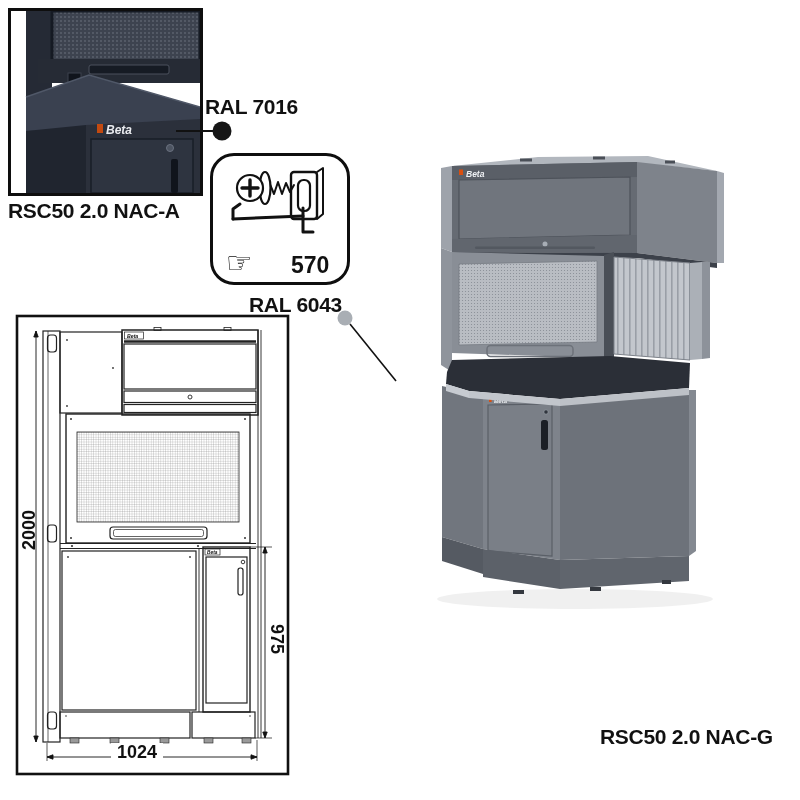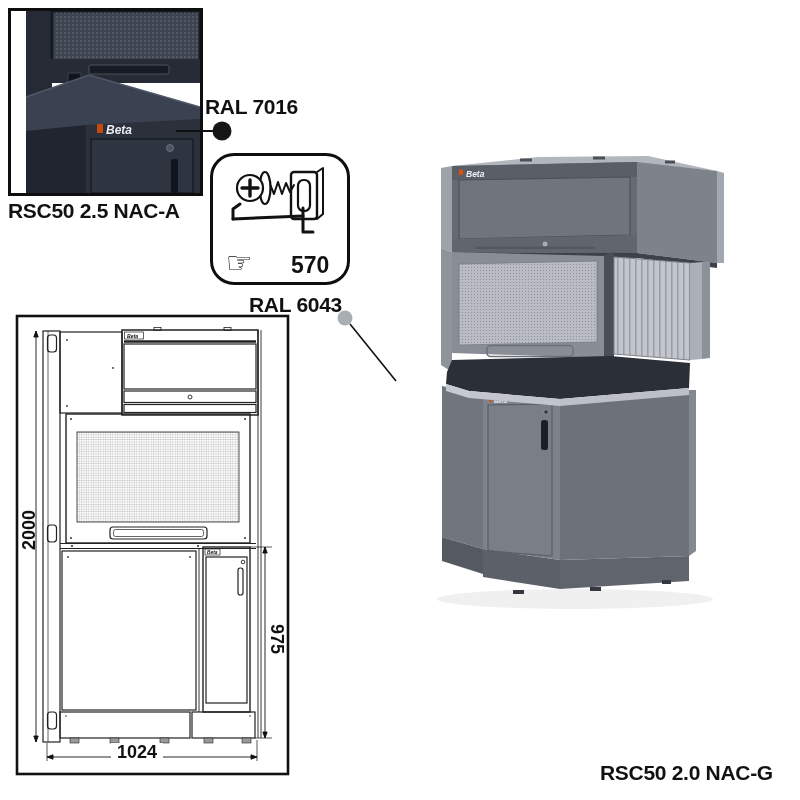--- a/index.html
+++ b/index.html
@@ -39,21 +39,21 @@
       <polygon points="15,120 75,114 75,182 15,182" fill="#20252f"></polygon>
       <polygon points="75,114 189,108 189,182 75,182" fill="#2b303b"></polygon>
       <rect x="86" y="113" width="6" height="9" fill="#c44a10"></rect>
       <text x="95" y="123" font-size="12" font-weight="bold" font-style="italic" fill="#e9ebef">Beta</text>
       <rect x="80" y="128" width="102" height="54" fill="#2e3440" stroke="#191e27" stroke-width="1.5"></rect>
       <circle cx="159" cy="137" r="3.5" fill="#4d5461" stroke="#6b7280" stroke-width="1"></circle>
       <rect x="160" y="148" width="7" height="34" rx="2" fill="#10141c"></rect>
     </svg>
   </div>
 
-  <div class="lbl" style="left:8px;top:199px;">RSC50 2.5 NAC-A</div>
+  <div class="lbl" style="left:8px;top:199px;">RSC50 2.0 NAC-A</div>
 
   <div class="lbl" style="left:205px;top:95px;">RAL 7016</div>
   <svg class="abs" style="left:170px;top:118px;" width="70" height="26" viewBox="0 0 70 26">
     <line x1="6" y1="13" x2="44" y2="13" stroke="#111" stroke-width="2"></line>
     <circle cx="52" cy="13" r="9.5" fill="#161616"></circle>
   </svg>
 
   <div id="hook-box">
     <svg width="134" height="126" viewBox="0 0 134 126">
       <g stroke="#111" fill="none" stroke-linejoin="round" stroke-linecap="round">
@@ -242,15 +242,15 @@
     <g>
       <polygon points="17,397 58,409 58,434 17,421" fill="#555a62"></polygon>
       <polygon points="58,409 135,420 135,449 58,437" fill="#5c6169"></polygon>
       <polygon points="135,420 264,416 264,441 135,449" fill="#60656d"></polygon>
       <rect x="88" y="450" width="11" height="4" fill="#34383f"></rect>
       <rect x="165" y="447" width="11" height="4" fill="#34383f"></rect>
       <rect x="237" y="440" width="9" height="4" fill="#34383f"></rect>
     </g>
   </svg>
 
-  <div class="lbl" style="left:600px;top:725px;margin-top:36px;">RSC50 2.0 NAC-G</div>
+  <div class="lbl" style="left:600px;top:725px;">RSC50 2.0 NAC-G</div>
 
 </div>
 
 </body></html>

